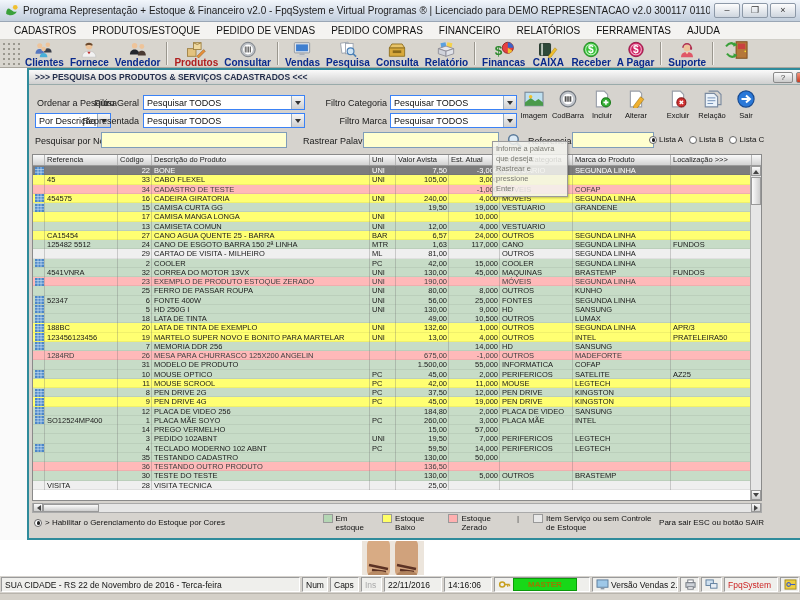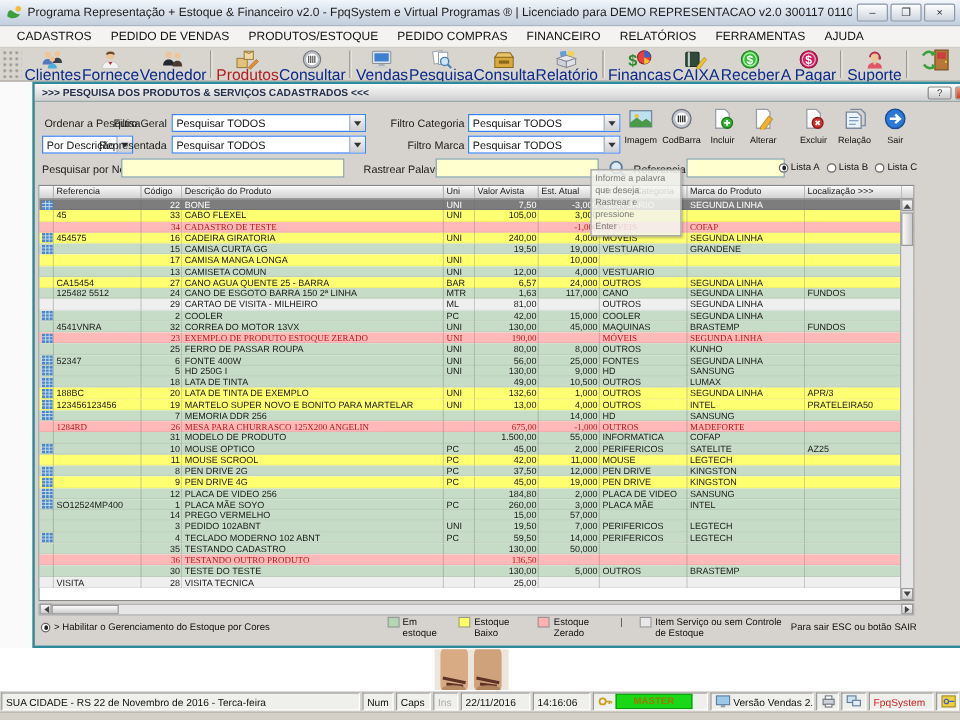--- a/index.html
+++ b/index.html
@@ -22,21 +22,21 @@
 
   
   .toolbar{position:absolute;left:0;top:40px;width:800px;height:28px;background:#d8d5ce;
     border-bottom:1px solid #a9a69e;display:flex;align-items:stretch;padding-left:2px;}
   .tb-grip{width:18px;background:radial-gradient(circle at 2px 2px,#9a978e 1px,transparent 1.3px);
     background-size:5px 5px;margin:2px 2px 2px 0;}
   .tbtn{display:flex;flex-direction:column;align-items:center;justify-content:flex-start;
     min-width:40px;padding:1px 3px 0;}
   .tbtn .ticon{height:17px;display:flex;align-items:center;}
   .tbtn .ticon svg{height:17px;width:26px;}
-  .tbtn .tlabel{font-size:13px;font-weight:normal;color:#0a2a8c;line-height:9px;white-space:nowrap;}
+  .tbtn .tlabel{font-size:10px;font-weight:bold;color:#0a2a8c;line-height:9px;white-space:nowrap;}
   .tbtn.active .tlabel{color:#b02020;}
   .tb-sep{width:2px;margin:2px 3px;border-left:1px solid #9a978e;border-right:1px solid #f4f2ee;}
 
   
   .panel{position:absolute;left:27px;top:68px;width:798px;height:472px;
     border:2px solid #2f8b9b;background:#d6d3ce;}
   .panel-tb{position:absolute;left:0;top:0;right:0;height:15px;
     background:linear-gradient(#fafafa,#cfcfcf);border-bottom:1px solid #9aa;display:flex;align-items:center;}
   .panel-tb .ptitle{font-size:8.5px;font-weight:bold;color:#25304d;padding-left:6px;flex:1;white-space:nowrap;}
   .pbtn{width:20px;height:11px;border:1px solid #8a8a8a;border-radius:2px;margin-right:3px;
@@ -73,21 +73,21 @@
     box-shadow:inset -1px 0 0 #b5b5b5;}
   .trow{display:flex;height:9.25px;}
   .td{font-size:7.5px;line-height:9px;padding-left:2px;white-space:nowrap;overflow:hidden;
     box-shadow:inset -1px 0 0 rgba(110,110,110,.3), inset 0 -1px 0 rgba(0,0,0,.06);}
   .td.num{text-align:right;padding-right:2px;padding-left:0;}
   .w0{width:12px}.w1{width:73px}.w2{width:34px}.w3{width:218px}.w4{width:26px}
   .w5{width:53px}.w6{width:51px}.w7{width:73px}.w8{width:98px}.w9{width:81px}
   .st-sel{background:#7d7d7d;color:#fff;}
   .st-ok{background:#c7dcc7;color:#1a1a1a;}
   .st-low{background:#ffff72;color:#1a1a1a;}
-  .st-zero{background:#ffb9b9;color:#b91c1c;font-family:Liberation Serif, serif;}
+  .st-zero{background:#ffb9b9;color:#404040;}
   .st-svc{background:#efefef;color:#1a1a1a;}
   .rowicon svg{width:9px;height:8px;display:block;margin-top:0.5px;}
 
   
   .vscroll{position:absolute;right:0;top:11px;bottom:0;width:11px;background:#e6e6e6;border-left:1px solid #aaa;}
   .sbtn{position:absolute;left:0;width:10px;height:10px;background:linear-gradient(#fbfbfb,#cfcfcf);
     border:1px solid #999;display:flex;align-items:center;justify-content:center;}
   .sbtn i{width:0;height:0;border:3px solid transparent;}
   .vthumb{position:absolute;left:0;top:11px;width:10px;height:28px;background:linear-gradient(90deg,#fbfbfb,#cdcdcd);border:1px solid #999;}
   .hscroll{position:absolute;left:3px;top:433px;width:730px;height:10px;background:#e6e6e6;border:1px solid #aaa;}
@@ -134,22 +134,22 @@
     <span class="title">Programa Representação + Estoque &amp; Financeiro v2.0 - FpqSystem e Virtual Programas ® | Licenciado para  DEMO REPRESENTACAO v2.0 300117 011016 &gt;&gt;&gt;</span>
     <span class="winbtns">
       <span class="winbtn">–</span>
       <span class="winbtn">❐</span>
       <span class="winbtn">×</span>
     </span>
   </div>
 
   <div class="menubar" id="menubar">
       <span class="mi">CADASTROS</span>
+      <span class="mi">PRODUTOS/ESTOQUE</span>
       <span class="mi">PEDIDO DE VENDAS</span>
-      <span class="mi">PRODUTOS/ESTOQUE</span>
       <span class="mi">PEDIDO COMPRAS</span>
       <span class="mi">FINANCEIRO</span>
       <span class="mi">RELATÓRIOS</span>
       <span class="mi">FERRAMENTAS</span>
       <span class="mi">AJUDA</span>
     </div>
 
   <div class="toolbar" id="toolbar">
     <span class="tb-grip"></span>
   <span class="tbtn">

